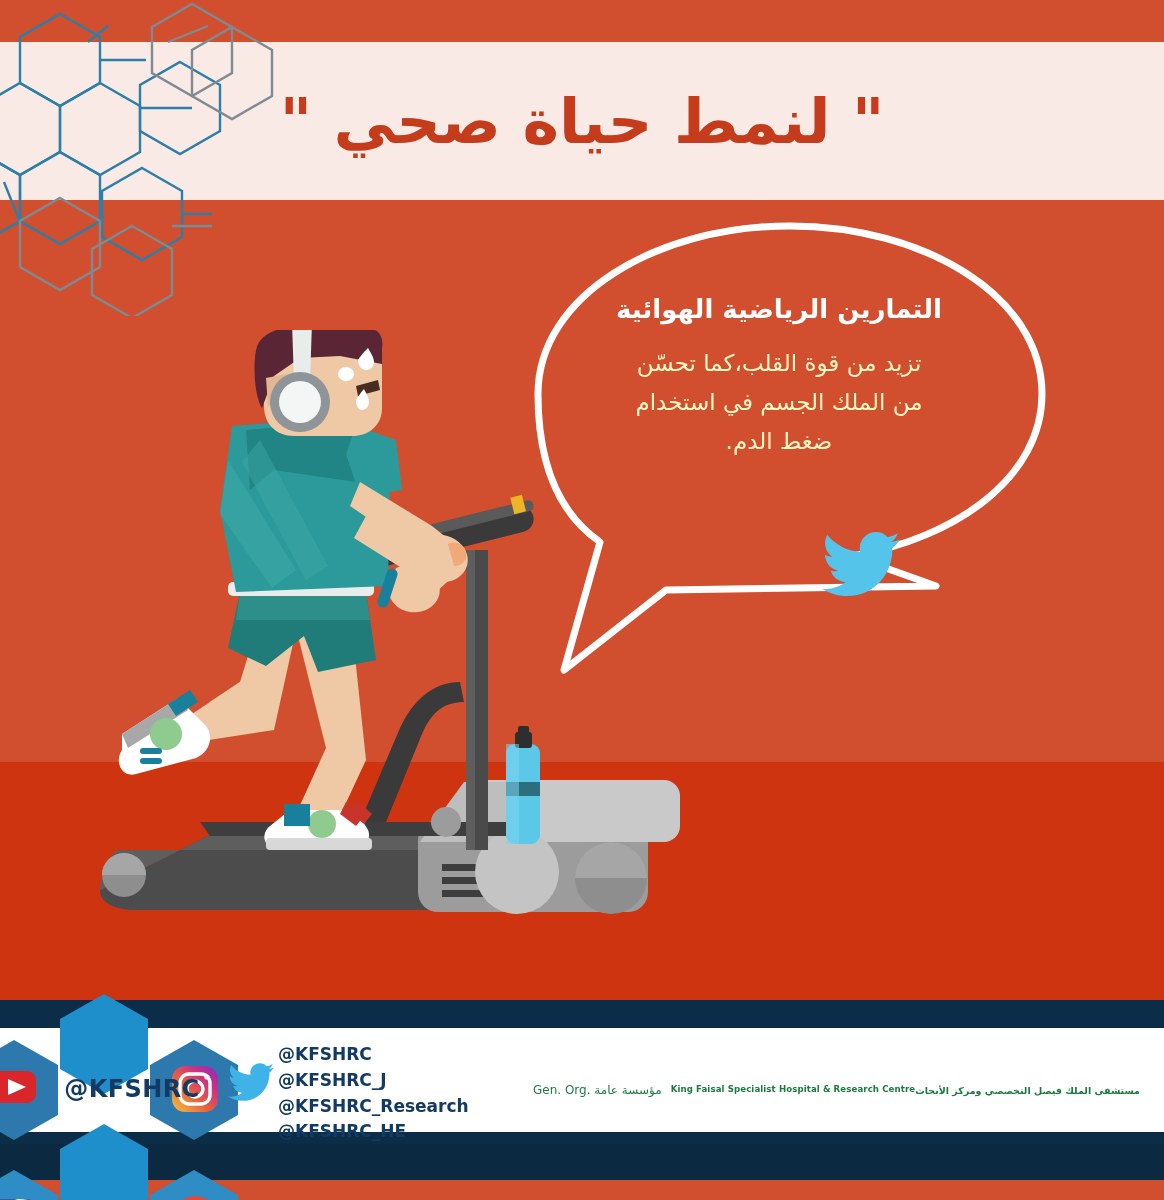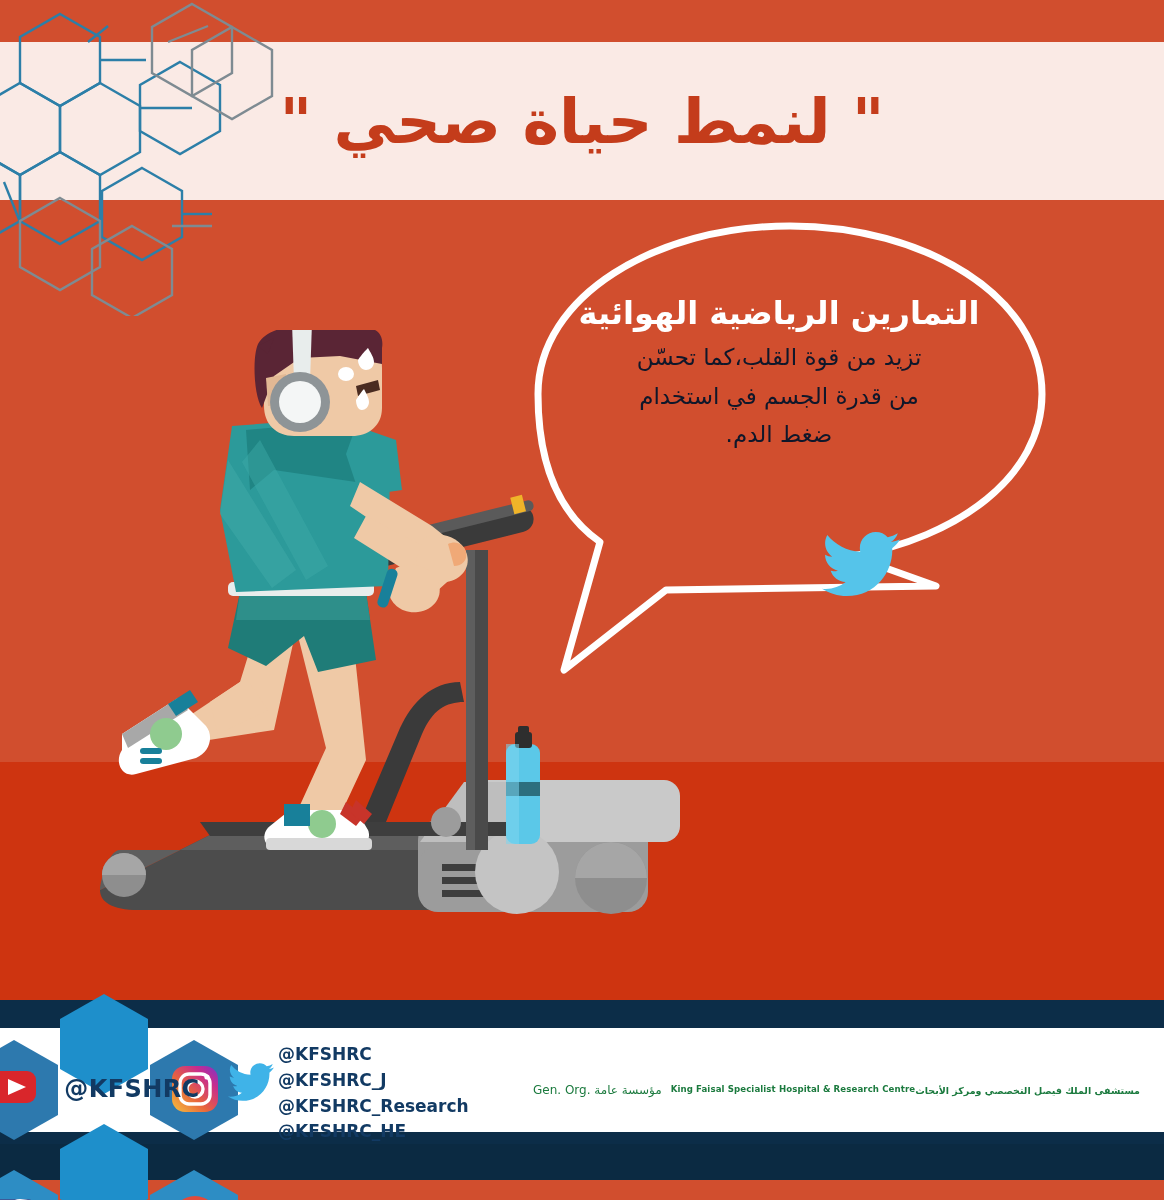--- a/index.html
+++ b/index.html
@@ -35,25 +35,25 @@
     font-family:"DejaVu Sans","Liberation Sans",sans-serif;
   }
 
   
   .bubble-svg { position:absolute; top:208px; left:520px; width:540px; height:470px; }
   .bubble-text {
     position:absolute; top:292px; left:556px; width:446px;
     direction:rtl; text-align:center; pointer-events:none;
   }
   .bubble-head {
-    color:#FFFFFF; font-weight:bold; font-size:32px; line-height:1.32;
-    margin-bottom:4px;
+    color:#FFFFFF; font-weight:bold; font-size:26px; line-height:1.32;
+    margin-bottom:18px;
   }
   .bubble-body {
-    color:#0f172a; font-size:23px; line-height:1.68;
+    color:#fef9c3; font-size:23px; line-height:1.68;
   }
   .twitter-bird-bubble { position:absolute; top:531px; left:822px; width:78px; height:66px; }
 
   
   .illus { position:absolute; top:330px; left:60px; width:640px; height:640px; }
 
   
   .footer { position:absolute; left:0; top:1000px; width:1164px; height:200px; }
   .f-navy   { position:absolute; left:0; top:0;   width:1164px; height:162px; background:#0C2D48; }
   .f-white  { position:absolute; left:0; top:28px;width:1164px; height:104px; background:#FFFFFF; }
@@ -130,21 +130,21 @@
              L44,462
              L80,334
              C34,302 18,246 18,186
              C18,88 136,18 270,18 Z" fill="none" stroke="#FFFFFF" stroke-width="7" stroke-linejoin="round" stroke-linecap="round"></path>
   </svg>
 
   <div class="bubble-text">
     <div class="bubble-head">التمارين الرياضية الهوائية</div>
     <div class="bubble-body">
       <div>تزيد من قوة القلب،كما تحسّن</div>
-      <div>من قدرة الجسم في استخدام</div>
+      <div>من الملك الجسم في استخدام</div>
       <div>ضغط الدم.</div>
     </div>
   </div>
 
   <svg class="twitter-bird-bubble" viewBox="0 0 100 82">
     <path fill="#55C4EA" d="M100,9.7c-3.7,1.6-7.6,2.7-11.8,3.2c4.2-2.5,7.5-6.5,9-11.3c-4,2.4-8.4,4.1-13,5
       C80.4,2.5,75,0,69.1,0C57.7,0,48.5,9.2,48.5,20.6c0,1.6,0.2,3.2,0.5,4.7C31.9,24.4,16.9,16.3,6.8,3.9
       C5,7,4,10.6,4,14.5c0,7.1,3.6,13.4,9.2,17.1c-3.4-0.1-6.6-1-9.3-2.6c0,0.1,0,0.2,0,0.3c0,10,7.1,18.3,16.5,20.2
       c-1.7,0.5-3.5,0.7-5.4,0.7c-1.3,0-2.6-0.1-3.9-0.4c2.6,8.2,10.2,14.1,19.2,14.3c-7,5.5-15.9,8.8-25.5,8.8
       c-1.7,0-3.3-0.1-4.9-0.3C9.1,78.4,20,82,31.7,82c37.8,0,58.4-31.3,58.4-58.4c0-0.9,0-1.8-0.1-2.7C93.9,17.9,97.3,14.1,100,9.7z"></path>

